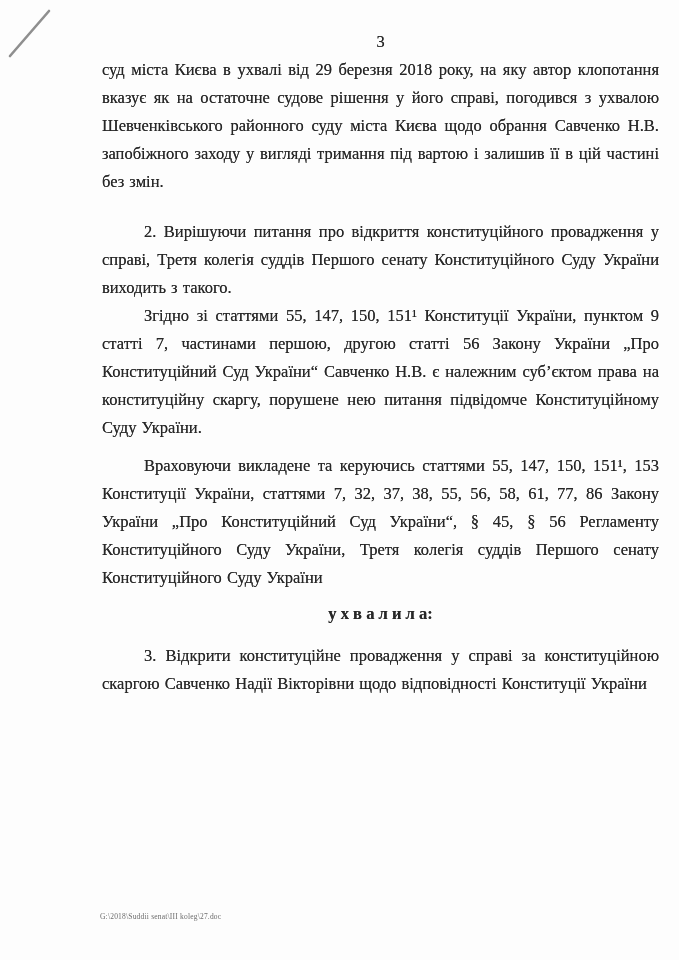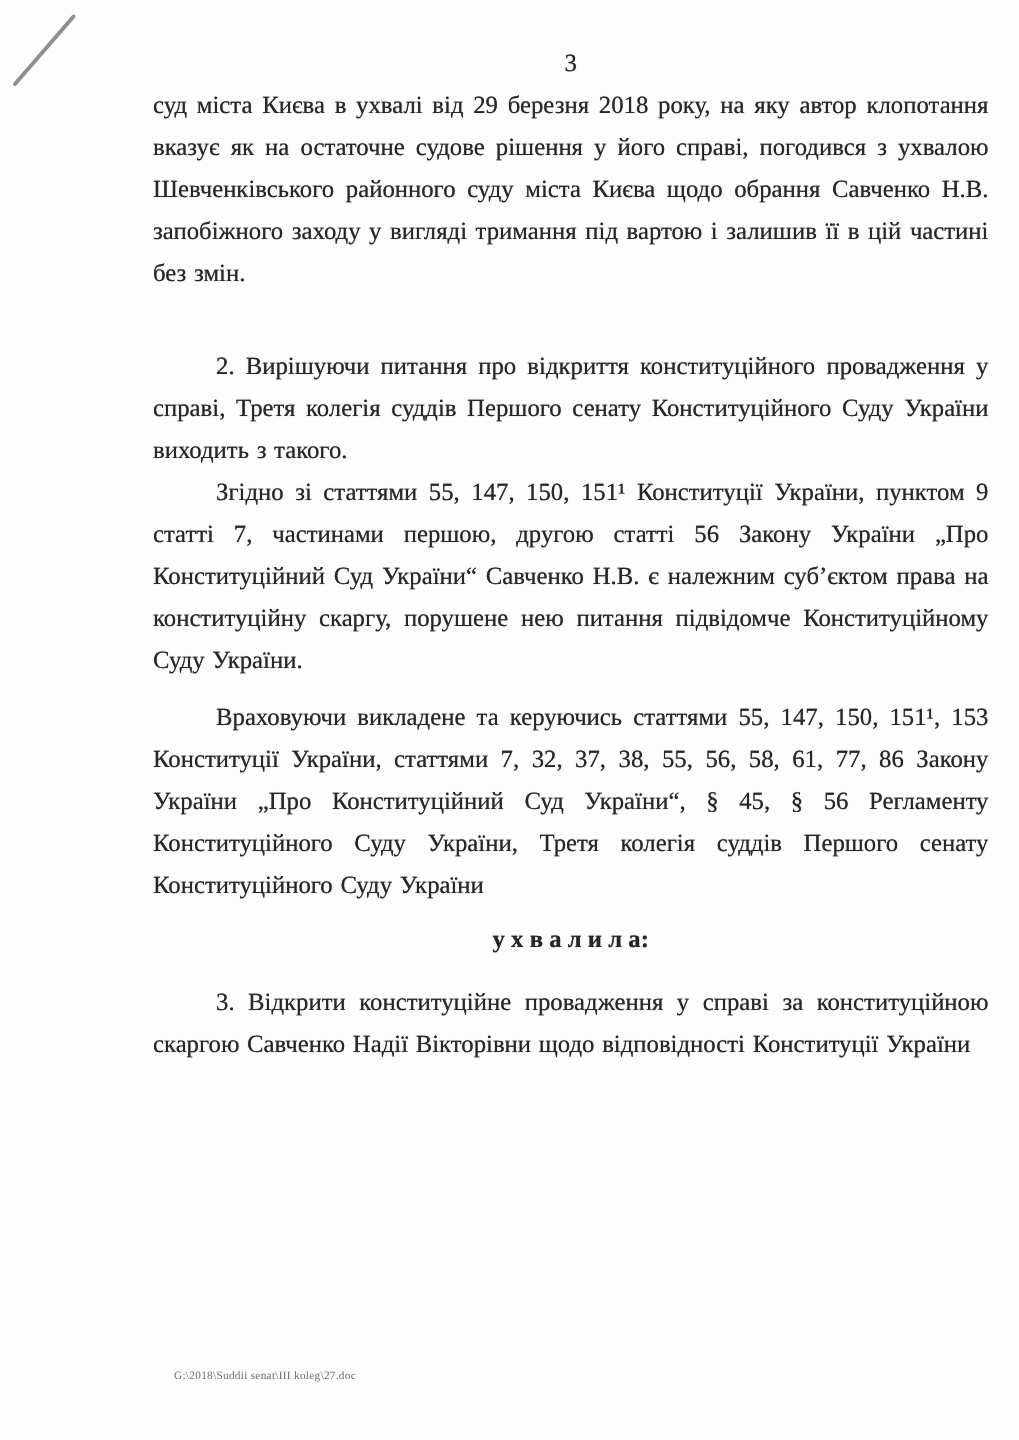--- a/index.html
+++ b/index.html
@@ -42,36 +42,36 @@
   }
   .para {
     margin: 0;
     text-indent: 42px;
     word-spacing: 1px;
   }
   .para.no-indent {
     text-indent: 0;
   }
   .para.gap-before {
-    margin-top: 34px;
+    margin-top: 22px;
   }
   .para.gap-before-large {
     margin-top: 10px;
   }
   .ruling-heading {
     margin-top: 8px;
     margin-bottom: 14px;
     text-align: center;
     font-weight: bold;
     font-size: 16.5px;
     line-height: 28px;
   }
   .footer-path {
     position: absolute;
-    left: 116px;
+    left: 100px;
     top: 912px;
     font-family: "Liberation Serif", "DejaVu Serif", serif;
     font-size: 7.5px;
     letter-spacing: 0.2px;
     color: #6b6b6b;
   }
 </style>
 </head>
 <body>
 

